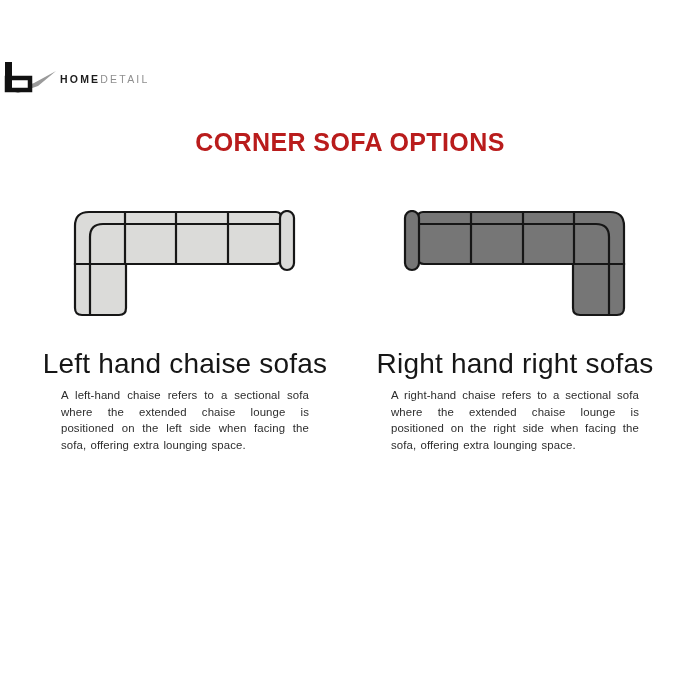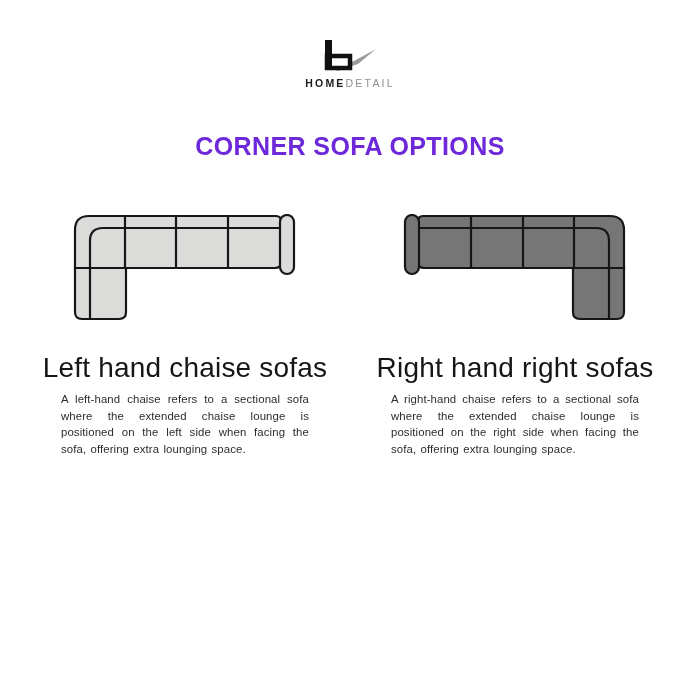--- a/index.html
+++ b/index.html
@@ -10,43 +10,43 @@
     overflow: hidden;
   }
   .page {
     position: relative;
     width: 700px; height: 700px;
     background: #ffffff;
   }
 
   
   .logo-block {
-    padding-top: 38px;
-    display: flex; flex-direction: column; align-items: center;
+    padding-top: 60px;
+    display: flex; align-items: center;
   }
   .logo-icon { display: block; }
   .logo-wordmark {
     margin-top: 3px;
     font-size: 10.5px;
     letter-spacing: 2.2px;
     line-height: 13px;
     white-space: nowrap;
   }
   .wordmark-bold   { font-weight: 700; color: #1d1d1d; }
   .wordmark-light  { font-weight: 500; color: #8f8f8f; }
 
   
   .page-title {
-    margin-top: 41px;
+    margin-top: 31px;
     text-align: center;
     font-size: 25px;
     line-height: 30px;
     font-weight: 800;
     letter-spacing: 0.4px;
-    color: #6d28d9;
+    color: #b91c1c;
   }
 
   
   .options-row {
     margin-top: 53px;
     display: flex;
     justify-content: center;
     gap: 20px;
   }
   .option-column {

